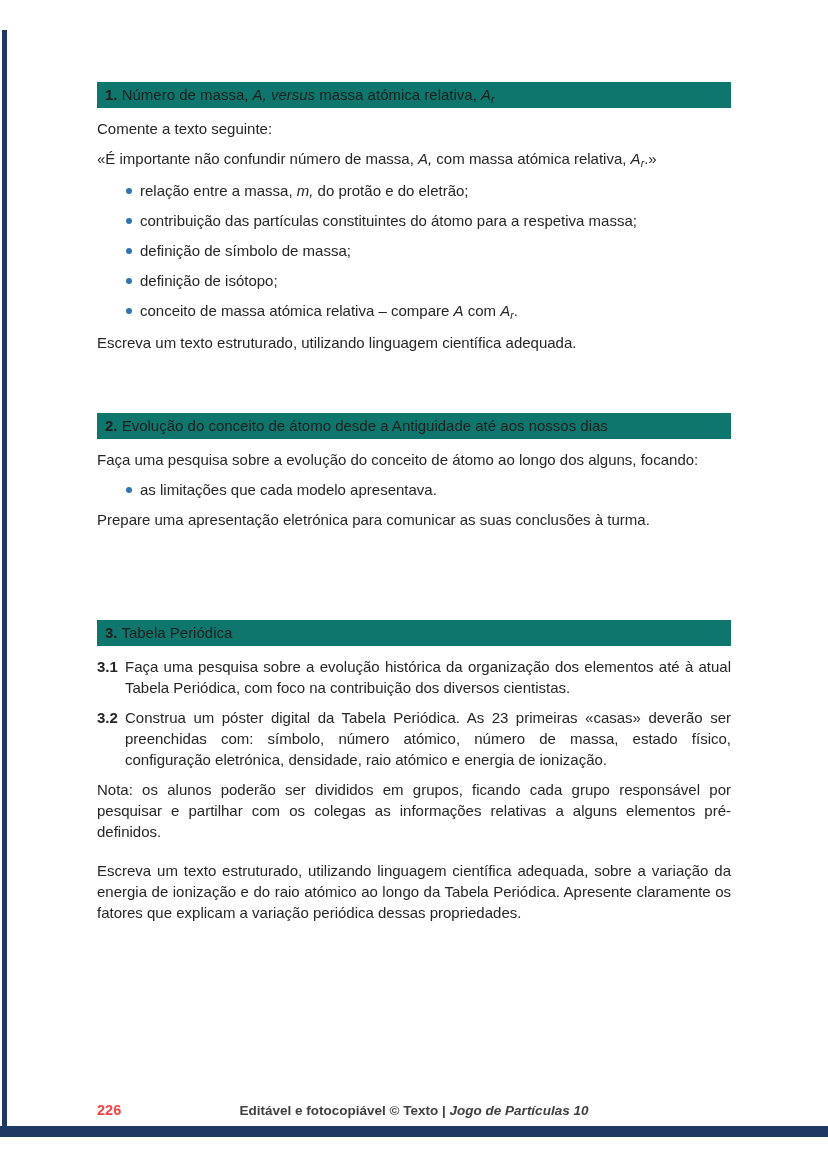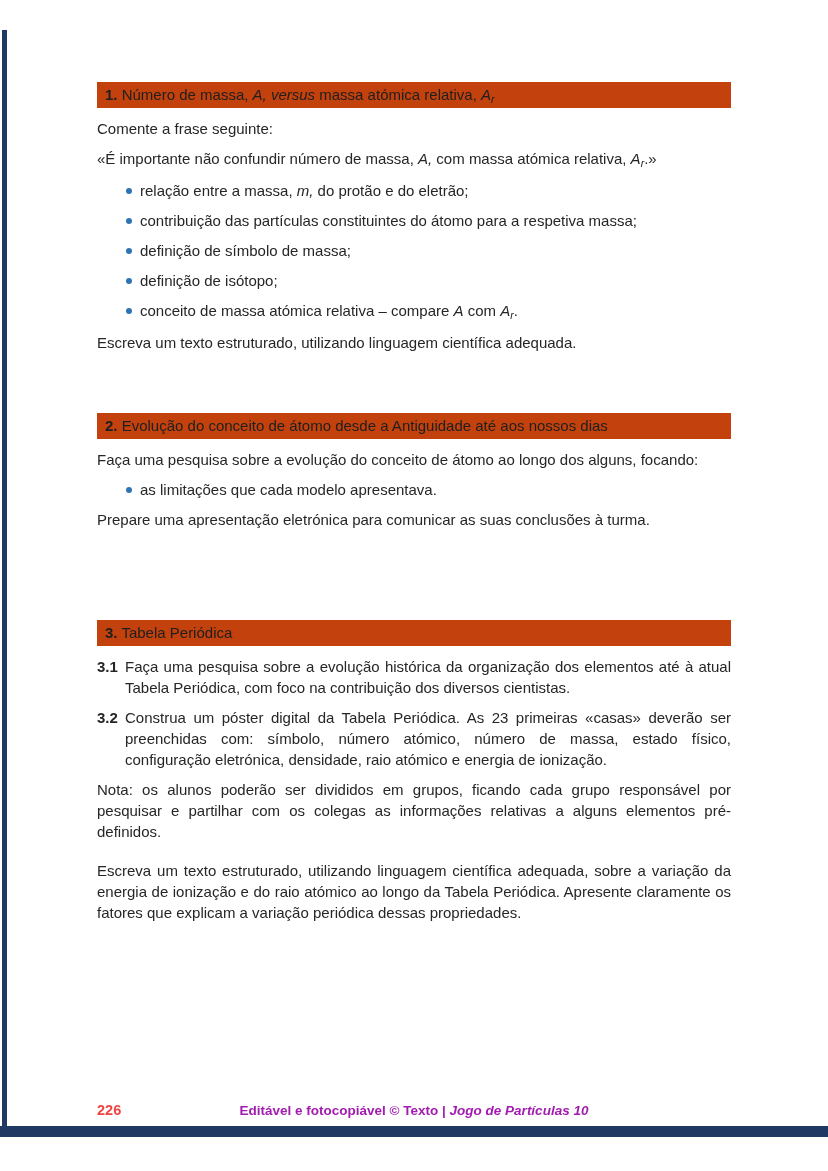--- a/index.html
+++ b/index.html
@@ -18,21 +18,21 @@
   }
   .rule-bottom {
     position: absolute; left: 0; top: 1126px;
     width: 828px; height: 11px; background: #1f3864;
   }
   .sec {
     position: absolute; left: 97px; width: 634px;
     font-size: 15px; line-height: 21px;
   }
   .sec-head {
-    background: #c2410c;
+    background: #0f766e;
     color: #1f1f1f;
     height: 26px; line-height: 26px;
     padding: 0 8px;
     margin: 0 0 10px 0;
     font-size: 15px; font-weight: normal;
     white-space: nowrap; overflow: hidden;
   }
   .sec-head .num { font-weight: bold; }
   p { margin: 0 0 9px 0; }
   .just { text-align: justify; }
@@ -58,32 +58,32 @@
   .footer {
     position: absolute; left: 0; top: 1100px;
     width: 828px; height: 21px; line-height: 21px;
   }
   .footer .pagenum {
     position: absolute; left: 97px; top: 0;
     font-size: 14.5px; font-weight: bold; color: #ef4444;
   }
   .footer .credit {
     display: block; text-align: center;
-    font-size: 13.5px; font-weight: bold; color: #a21caf;
+    font-size: 13.5px; font-weight: bold; color: #404040;
   }
 </style>
 </head>
 <body>
 
 <div class="rule-left"></div>
 <div class="rule-bottom"></div>
 
 <section class="sec" style="top:82px">
   <h2 class="sec-head"><span class="num">1.</span><span> Número de massa, </span><i>A, versus</i><span> massa atómica relativa, </span><i>A</i><sub class="v">r</sub></h2>
-  <p>Comente a frase seguinte:</p>
+  <p>Comente a texto seguinte:</p>
   <p><span>«É importante não confundir número de massa, </span><i>A,</i><span> com massa atómica relativa, </span><i>A</i><sub class="v">r</sub><span>.»</span></p>
   <ul class="bullets">
     <li><span>relação entre a massa, </span><i>m,</i><span> do protão e do eletrão;</span></li>
     <li>contribuição das partículas constituintes do átomo para a respetiva massa;</li>
     <li>definição de símbolo de massa;</li>
     <li>definição de isótopo;</li>
     <li><span>conceito de massa atómica relativa – compare </span><i>A</i><span> com </span><i>A</i><sub class="v">r</sub><span>.</span></li>
   </ul>
   <p>Escreva um texto estruturado, utilizando linguagem científica adequada.</p>
 </section>

